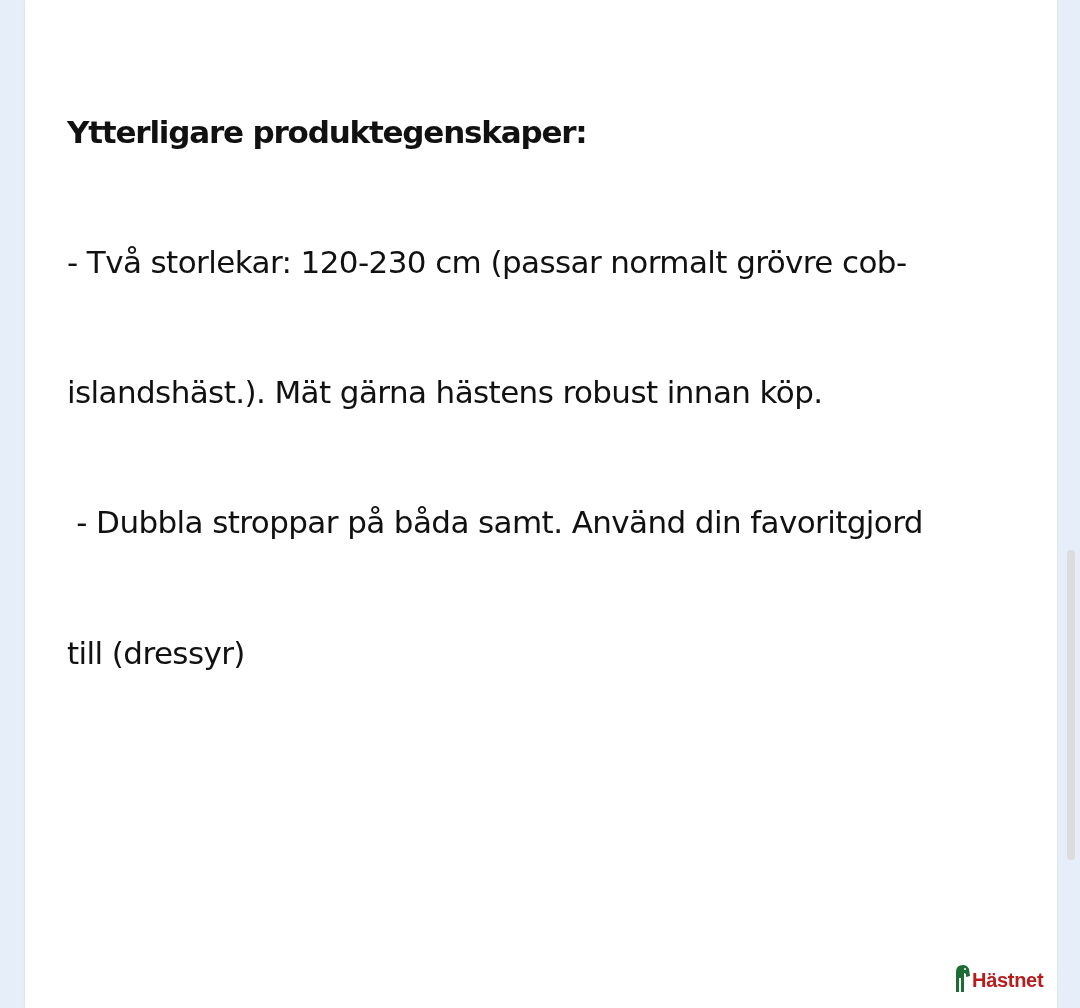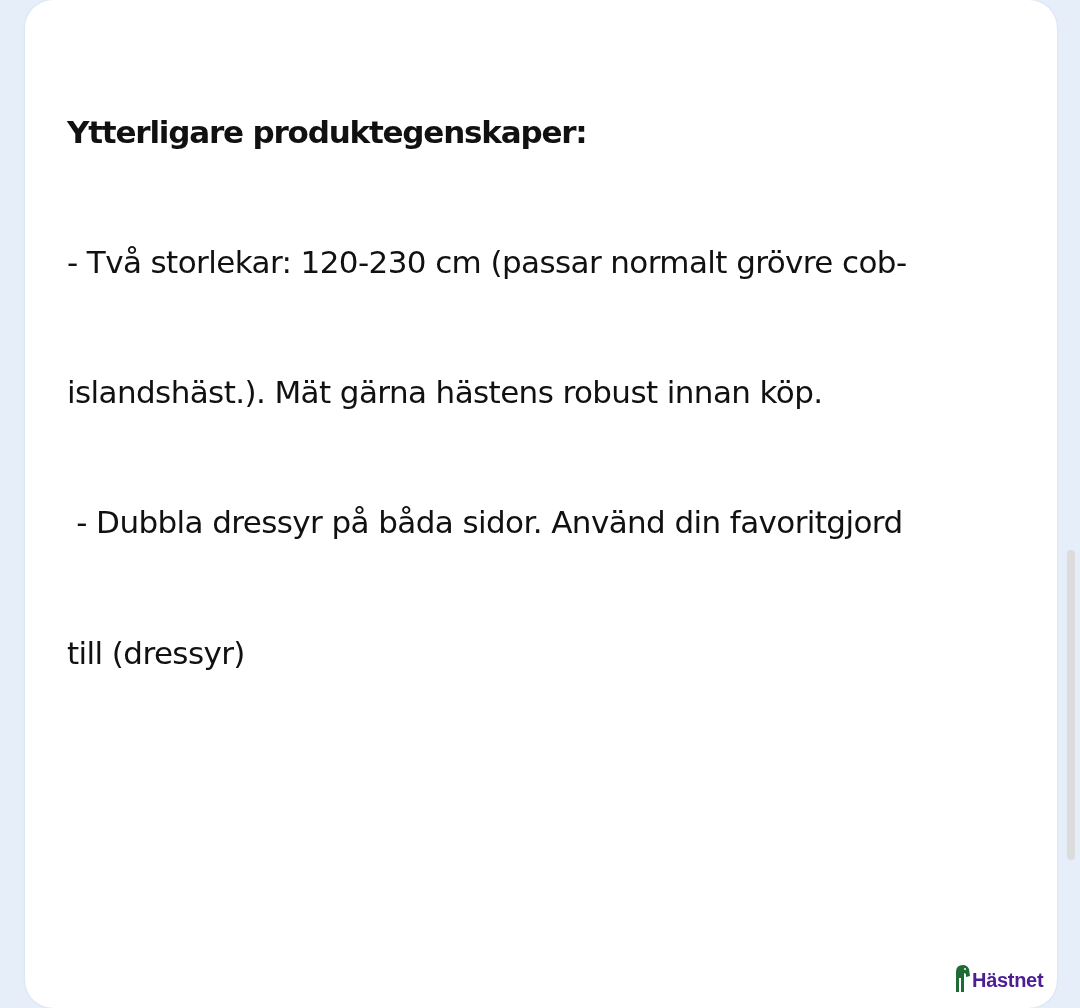--- a/index.html
+++ b/index.html
@@ -11,21 +11,20 @@
     background: #e6eefa;
   }
   .page {
     position: absolute;
     left: 25px;
     top: 0;
     width: 1032px;
     height: 1008px;
     background: #ffffff;
     box-shadow: 0 0 2px rgba(120,140,170,0.25);
-    border-radius: 28px;
   }
   .content {
     position: absolute;
     left: 42px;
     top: 24px;
     width: 960px;
     font-family: "DejaVu Sans", sans-serif;
     font-size: 31px;
     line-height: 43.4px;
     color: #111111;
@@ -50,35 +49,35 @@
     height: 34px;
     display: flex;
     align-items: flex-end;
     color: #1e6b35;
   }
   .logo svg { display: block; }
   .logo-text {
     font-family: "Liberation Sans", sans-serif;
     font-size: 20px;
     font-weight: bold;
-    color: #4c1d95;
+    color: #b91c1c;
     margin-left: 2px;
     line-height: 24px;
     letter-spacing: -0.3px;
   }
 </style>
 </head>
 <body>
 
 <div class="page">
   <div class="content">
     <span class="line bold">Ytterligare produktegenskaper:</span>
     <span class="line">- Två storlekar: 120-230 cm (passar normalt grövre cob-</span>
     <span class="line">islandshäst.). Mät gärna hästens robust innan köp.</span>
-    <span class="line"> - Dubbla dressyr på båda sidor. Använd din favoritgjord</span>
+    <span class="line"> - Dubbla stroppar på båda samt. Använd din favoritgjord</span>
     <span class="line">till (dressyr)</span>
     
     
     
     
     
     
     
     
     

